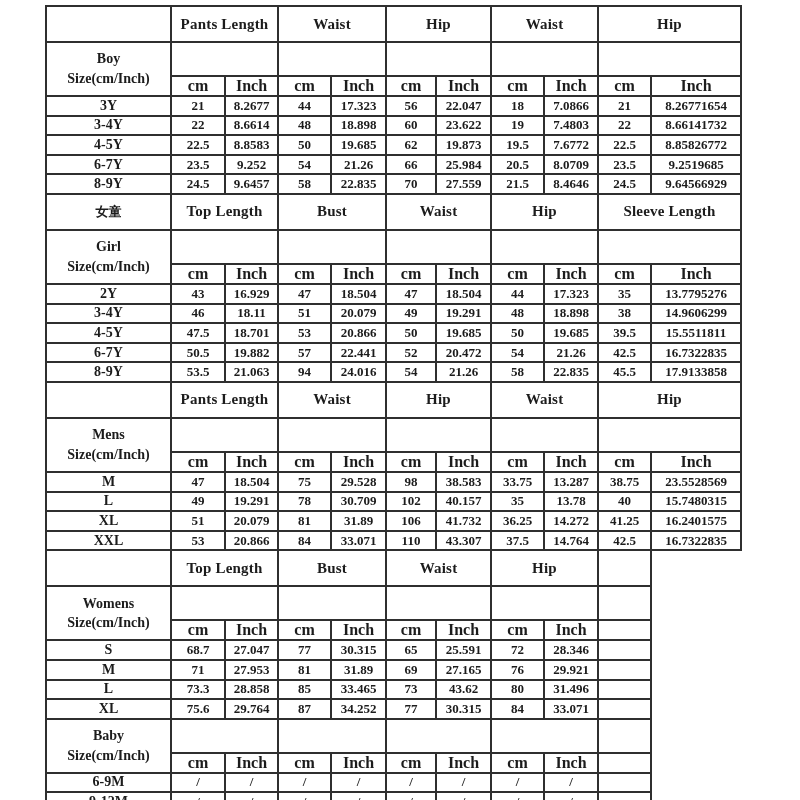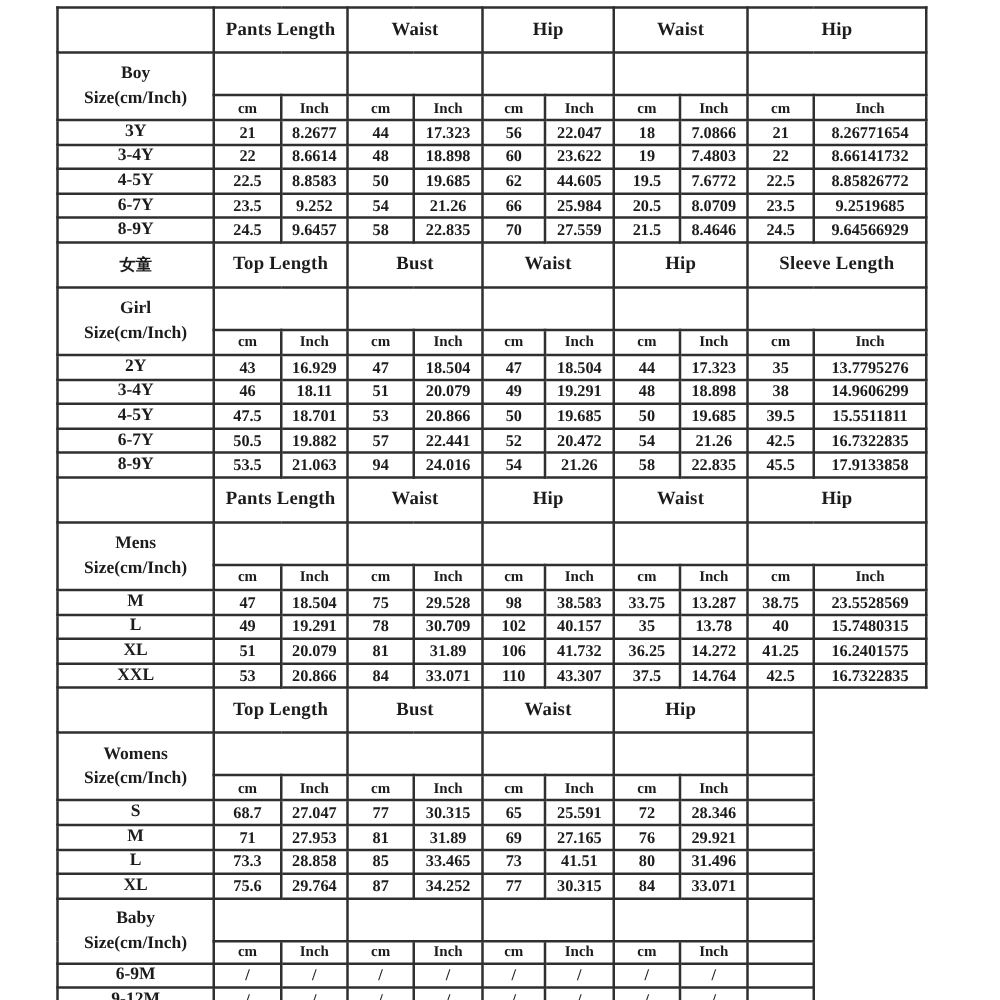--- a/index.html
+++ b/index.html
@@ -26,21 +26,21 @@
   }
   tr.row-group{height:36px;border-radius:11px;}
   tr.row-group.compact{height:34px;font-family:Liberation Serif, serif;}
   tr.row-blank{height:34px;}
   tr.row-units{height:20px;}
   tr.row-units.compact{height:18px;}
   tr.row-data{height:19.6px;}
   th.group{font-size:15px;letter-spacing:.2px;}
   td.top-label{font-size:14px;}
   td.top-label.cn{font-size:13px;}
-  th.unit{font-size:12px;}
+  th.unit{font-size:16px;}
   .lbl-line{font-size:14px;line-height:1.4;font-weight:bold;}
   td.size{font-size:14px;}
   td.val{font-size:13px;}
   td.blank,td.filler{font-size:10px;}
   td.ghost{border:none;background:transparent;}
 </style>
 </head>
 <body>
 
 <div id="wrap">
@@ -116,21 +116,21 @@
           <td class="val">22</td>
           <td class="val">8.66141732</td>
         </tr>
         <tr class="row-data">
           <td class="lbl size">4-5Y</td>
           <td class="val">22.5</td>
           <td class="val">8.8583</td>
           <td class="val">50</td>
           <td class="val">19.685</td>
           <td class="val">62</td>
-          <td class="val">44.605</td>
+          <td class="val">19.873</td>
           <td class="val">19.5</td>
           <td class="val">7.6772</td>
           <td class="val">22.5</td>
           <td class="val">8.85826772</td>
         </tr>
         <tr class="row-data">
           <td class="lbl size">6-7Y</td>
           <td class="val">23.5</td>
           <td class="val">9.252</td>
           <td class="val">54</td>
@@ -399,21 +399,21 @@
           <td class="filler"></td>
           <td class="ghost"></td>
         </tr>
         <tr class="row-data">
           <td class="lbl size">L</td>
           <td class="val">73.3</td>
           <td class="val">28.858</td>
           <td class="val">85</td>
           <td class="val">33.465</td>
           <td class="val">73</td>
-          <td class="val">41.51</td>
+          <td class="val">43.62</td>
           <td class="val">80</td>
           <td class="val">31.496</td>
           <td class="filler"></td>
           <td class="ghost"></td>
         </tr>
         <tr class="row-data">
           <td class="lbl size">XL</td>
           <td class="val">75.6</td>
           <td class="val">29.764</td>
           <td class="val">87</td>

